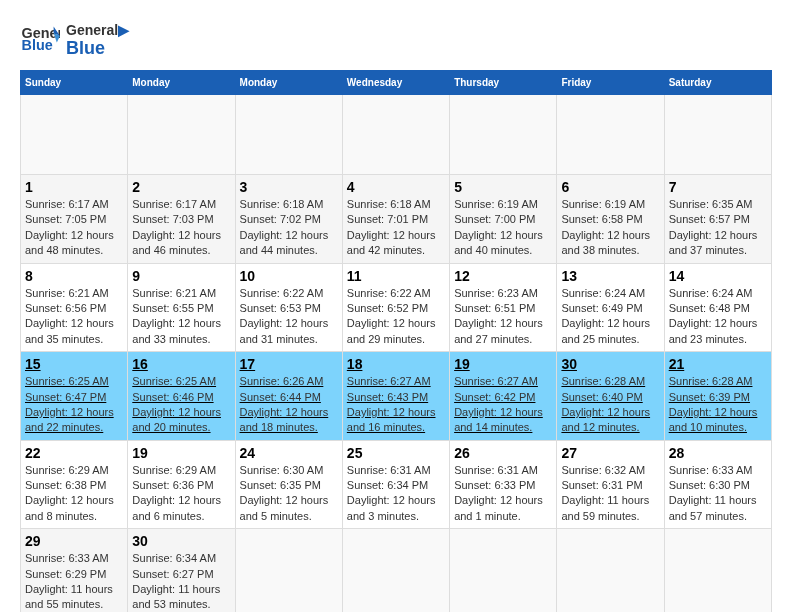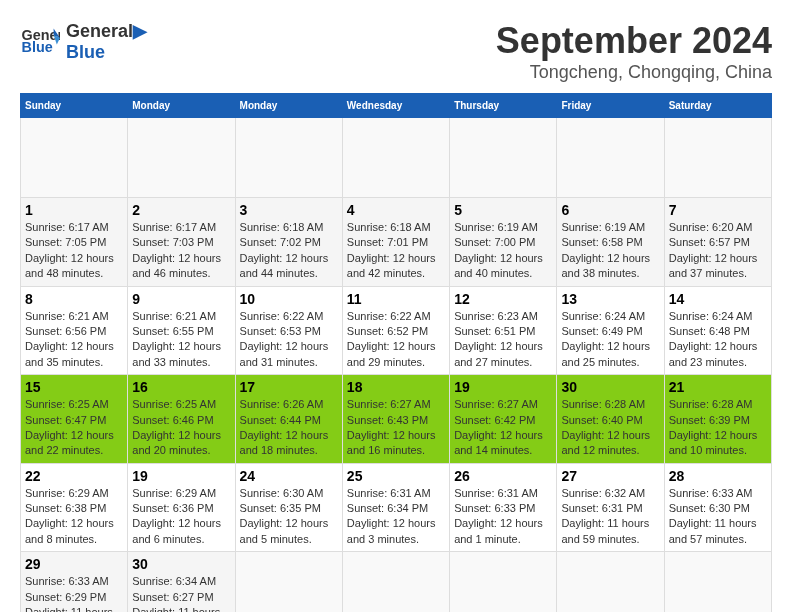--- a/index.html
+++ b/index.html
@@ -86,29 +86,25 @@
 
 <div class="header">
   <div class="logo">
     <svg class="logo-icon" viewBox="0 0 50 50">
       <text x="2" y="22" font-size="18" font-weight="bold" fill="#333">General</text>
       <text x="2" y="38" font-size="18" font-weight="bold" fill="#1a5fb4">Blue</text>
       <polygon points="42,8 50,20 42,16" fill="#1a5fb4"></polygon>
       <polygon points="42,16 50,20 46,28" fill="#3a8fd4"></polygon>
     </svg>
     <div>
-      <div style="font-size:18px;font-weight:bold;color:#333;">
+      <div style="font-size:14px;font-weight:bold;color:#333;">
         <span style="color:#333">General</span><span style="color:#1a5fb4">▶</span>
       </div>
       <div style="font-size:18px;font-weight:bold;color:#1a5fb4;">Blue</div>
     </div>
-  </div>
-  <div class="title-block">
-    <div class="month-title">September 2024</div>
-    <div class="location-title">Tongcheng, Chongqing, China</div>
   </div>
 </div>
 
 <table>
   <thead>
     <tr>
     <th>Sunday</th>
         <th>Monday</th>
         <th>Monday</th>
         <th>Wednesday</th>
@@ -165,21 +161,21 @@
         </td>
         <td>
           <span class="day-num">6</span>
           <div class="day-info" style="white-space: pre-line;">Sunrise: 6:19 AM
 Sunset: 6:58 PM
 Daylight: 12 hours
 and 38 minutes.</div>
         </td>
         <td>
           <span class="day-num">7</span>
-          <div class="day-info" style="white-space: pre-line;">Sunrise: 6:20 AM
+          <div class="day-info" style="white-space: pre-line;">Sunrise: 6:35 AM
 Sunset: 6:57 PM
 Daylight: 12 hours
 and 37 minutes.</div>
         </td>
       </tr>
       <tr>
         <td>
           <span class="day-num">8</span>
           <div class="day-info" style="white-space: pre-line;">Sunrise: 6:21 AM
 Sunset: 6:56 PM
@@ -222,21 +218,21 @@
 and 25 minutes.</div>
         </td>
         <td>
           <span class="day-num">14</span>
           <div class="day-info" style="white-space: pre-line;">Sunrise: 6:24 AM
 Sunset: 6:48 PM
 Daylight: 12 hours
 and 23 minutes.</div>
         </td>
       </tr>
-      <tr style="background: #84cc16;">
+      <tr style="background: #7dd3fc; text-decoration: underline;">
         <td>
           <span class="day-num">15</span>
           <div class="day-info" style="white-space: pre-line;">Sunrise: 6:25 AM
 Sunset: 6:47 PM
 Daylight: 12 hours
 and 22 minutes.</div>
         </td>
         <td>
           <span class="day-num">16</span>
           <div class="day-info" style="white-space: pre-line;">Sunrise: 6:25 AM

